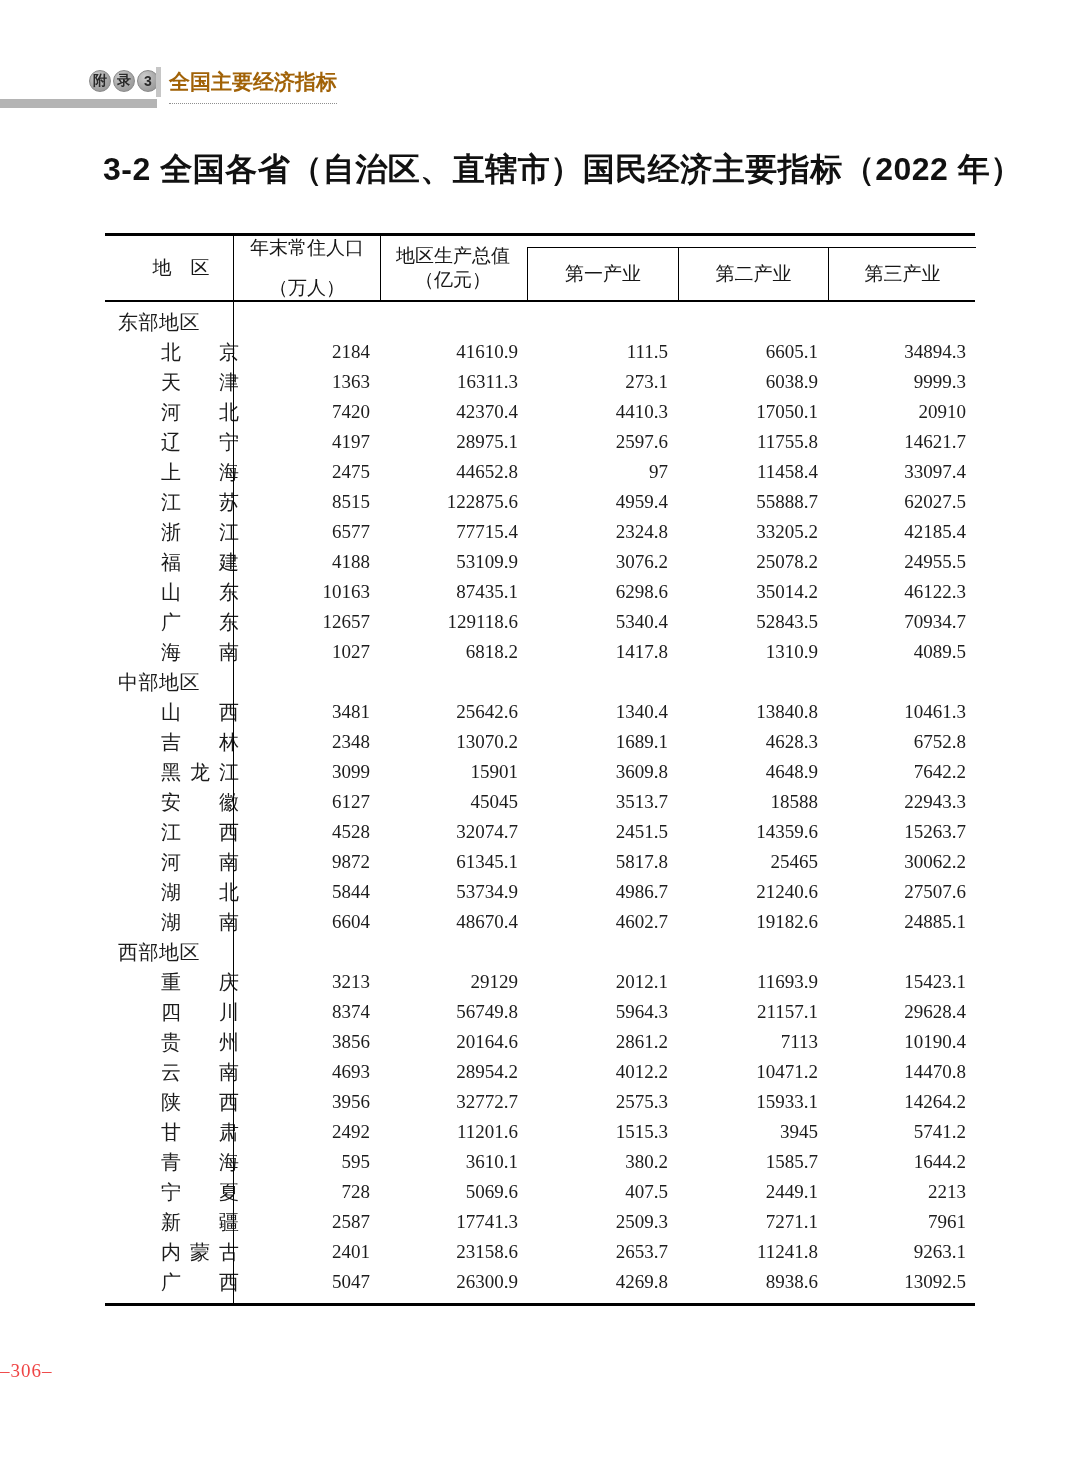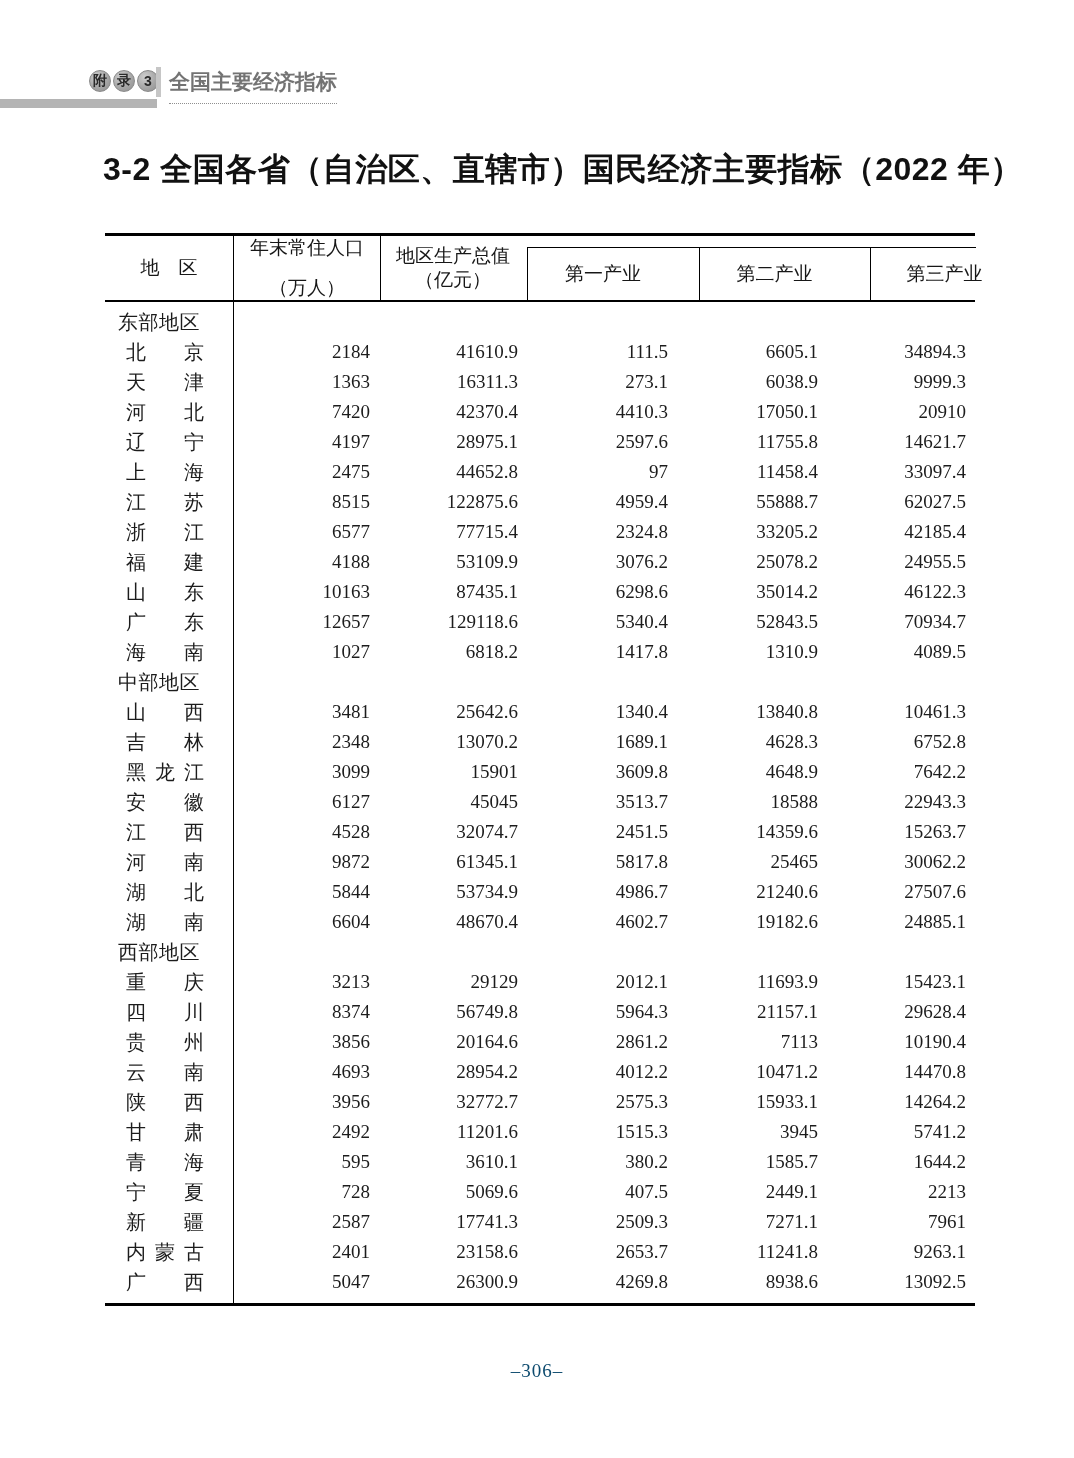--- a/index.html
+++ b/index.html
@@ -19,21 +19,21 @@
     display:flex; align-items:center; justify-content:center;
     font-family:"Liberation Sans","DejaVu Sans",sans-serif;
     font-size:14px; font-weight:bold; color:#2a2a2a;
   }
   .header-vbar {
     position:absolute; left:156px; top:-1px; width:5px; height:30px; background:#c6c6c6;
   }
   .header-section-title {
     position:absolute; left:169px; top:0px;
     font-family:"Liberation Sans","DejaVu Sans",sans-serif;
-    font-size:21px; font-weight:600; color:#737373;
+    font-size:21px; font-weight:600; color:#a16207;
     padding-bottom:7px; border-bottom:1px dotted #8f8f8f;
   }
   .header-gray-bar {
     position:absolute; left:0; top:31px; width:157px; height:9px; background:#b4b4b4;
   }
 
   
   .doc-title {
     position:absolute; left:103px; top:148px; margin:0;
     font-family:"Liberation Sans","DejaVu Sans",sans-serif;
@@ -48,55 +48,55 @@
     position:relative; height:64px;
     border-top:3px solid #000; border-bottom:2px solid #000;
     font-family:"Liberation Sans","DejaVu Sans",sans-serif;
     font-size:19px; color:#171717;
   }
   .hcell {
     position:absolute; top:0; bottom:0;
     display:flex; flex-direction:column; align-items:center; justify-content:center;
     line-height:1.25; text-align:center;
   }
-  .h-region { left:0;   width:128px;justify-content:center; }
+  .h-region { left:12px;   width:128px;justify-content:center; }
   .h-pop    { left:128px; width:146px; border-left:1px solid #000; border-right:1px solid #000;justify-content:space-between; }
   .h-gdp    { left:274px; width:148px; }
   .industries-box {
     position:absolute; left:422px; top:11px; bottom:0; width:448px;
     border-top:1px solid #000; border-left:1px solid #000;
-    display:grid; grid-template-columns:150px 150px 148px;gap:21px;
+    display:grid; grid-template-columns:150px 150px 148px;
   }
   .industry-cell {
     display:flex; align-items:center; justify-content:center;
     border-left:1px solid #000;
   }
   .industry-cell:first-child { border-left:none; }
 
   .tbody { position:relative; padding-top:5px; padding-bottom:6px; border-bottom:3px solid #000; }
   .tbody-vline { position:absolute; left:128px; top:0; bottom:0; width:1px; background:#000; }
 
   .trow {
     display:grid; grid-template-columns:128px 146px 148px 150px 150px 148px;
     height:30px; align-items:center;
   }
   .tcell { overflow:visible; white-space:nowrap; }
   .tcell.region { padding-left:21px; font-size:20px; color:#1c1c1c; }
   .trow.section .tcell.region { padding-left:13px; }
   .region-name {
     display:inline-block; width:78px;
-    text-align:justify; text-align-last:justify;
+    text-align:justify; text-align-last:justify;margin-left:35px;
   }
   .section-name { letter-spacing:0.5px;margin-top:28px; }
   .tcell.num { text-align:right; padding-right:9px; font-size:19px; color:#1c1c1c; }
 
   
   .page-footer {
-    position:absolute; left:0; top:1360px; width:1074px; text-align:center;
-    font-size:19px; color:#0c4a6e; letter-spacing:1px;
+    position:absolute; left:0; top:1360px; width:1074px; 
+    font-size:19px; color:#ef4444; letter-spacing:1px;
   }
 </style>
 </head>
 <body>
 
 <div class="page">
 
   <div class="page-header">
     <div class="badge-group">
       <span class="badge-circle">附</span>

